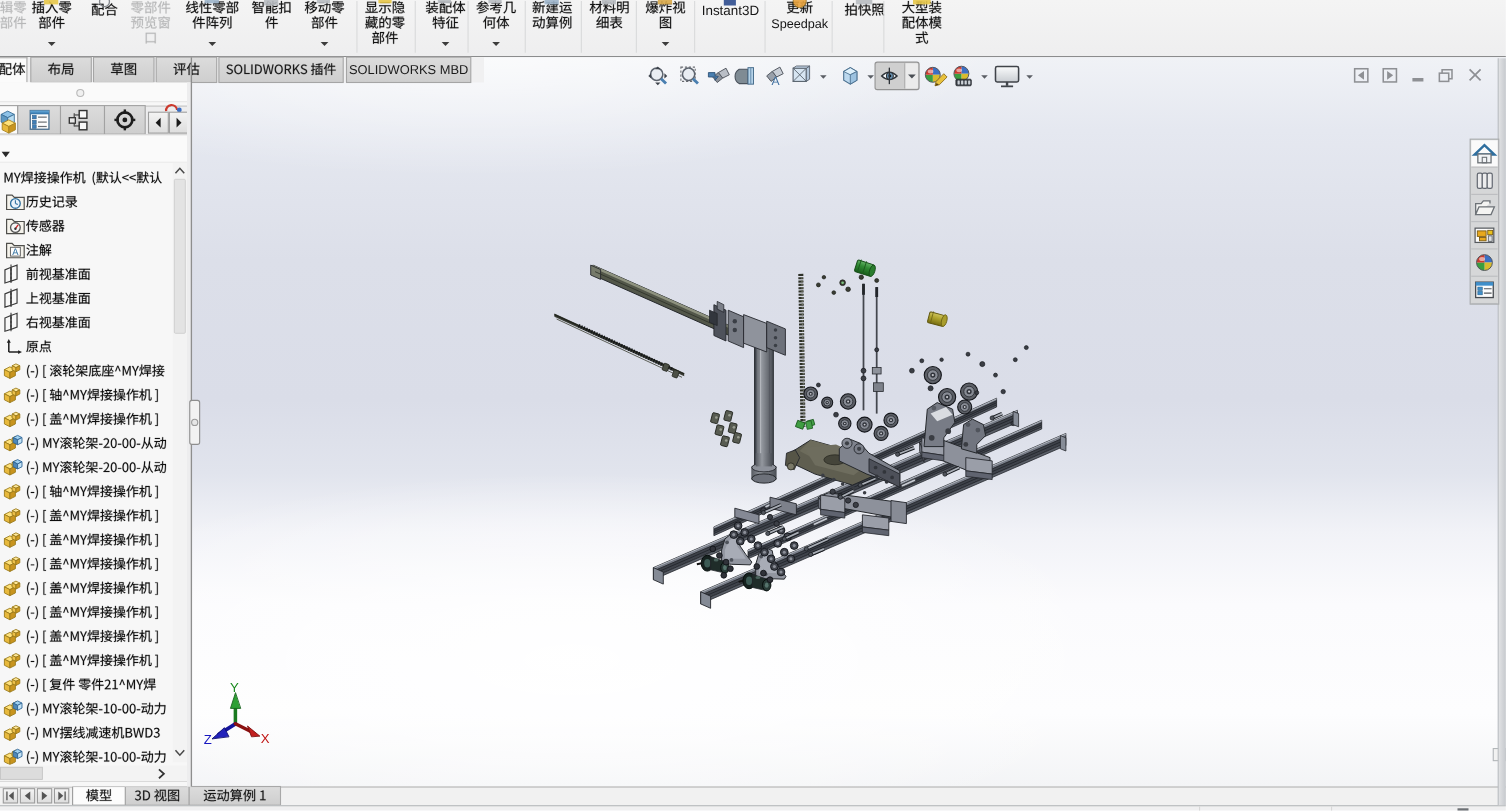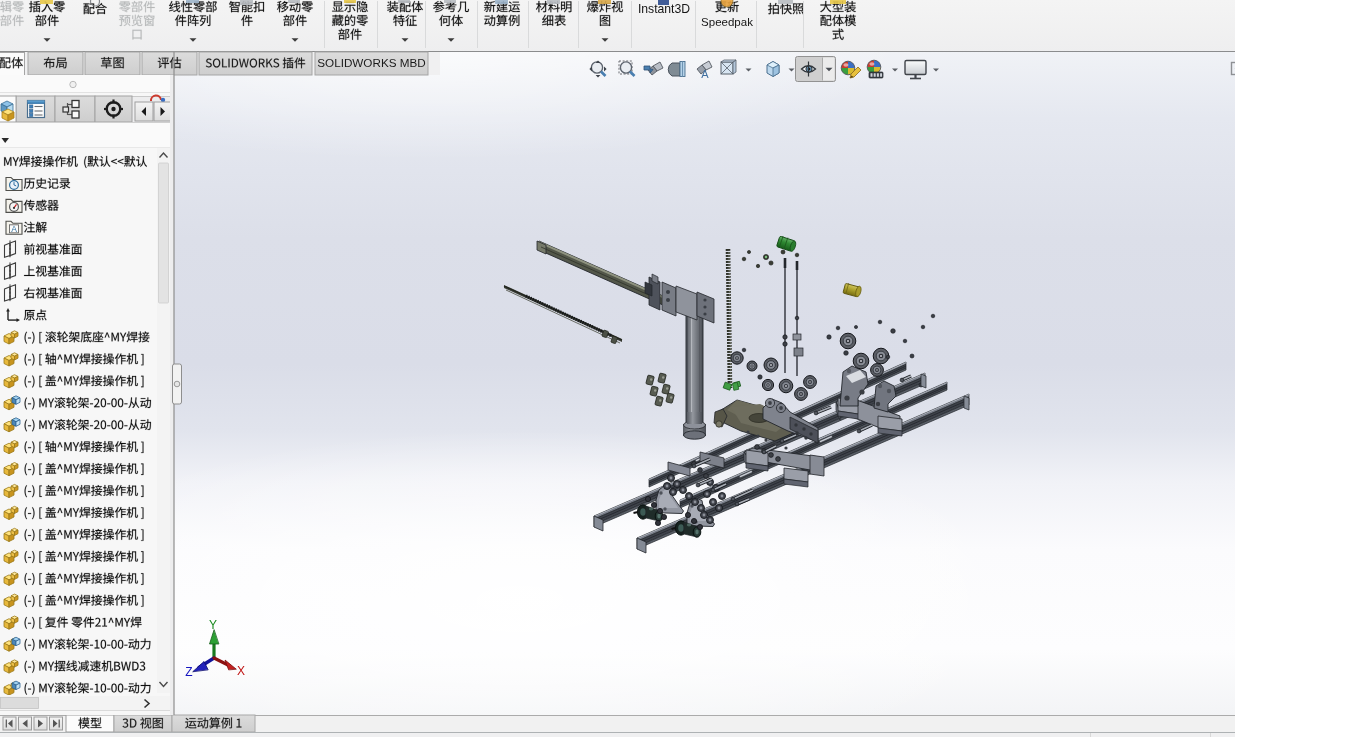--- a/index.html
+++ b/index.html
@@ -1,15 +1,15 @@
 <!DOCTYPE html>
 <html><head><meta charset="utf-8"><title>a</title>
 <style>
 html,body{margin:0;padding:0;background:#fff;}
-#app{position:relative;width:1235px;height:737px;overflow:hidden;font-family:"Liberation Sans",sans-serif;}
+#app{position:relative;width:1369px;height:737px;overflow:hidden;font-family:"Liberation Sans",sans-serif;}
 svg{display:block;}
 text{font-family:"Liberation Sans",sans-serif;}
 </style></head><body>
 <div id="app">
 <svg width="1369" height="737" viewBox="0 0 1369 737">
 <defs>
 <linearGradient id="ribbg" x1="0" y1="0" x2="0" y2="1">
  <stop offset="0" stop-color="#f4f4f4"></stop>
           <stop offset="1" stop-color="#eeeeef"></stop>
 </linearGradient>

